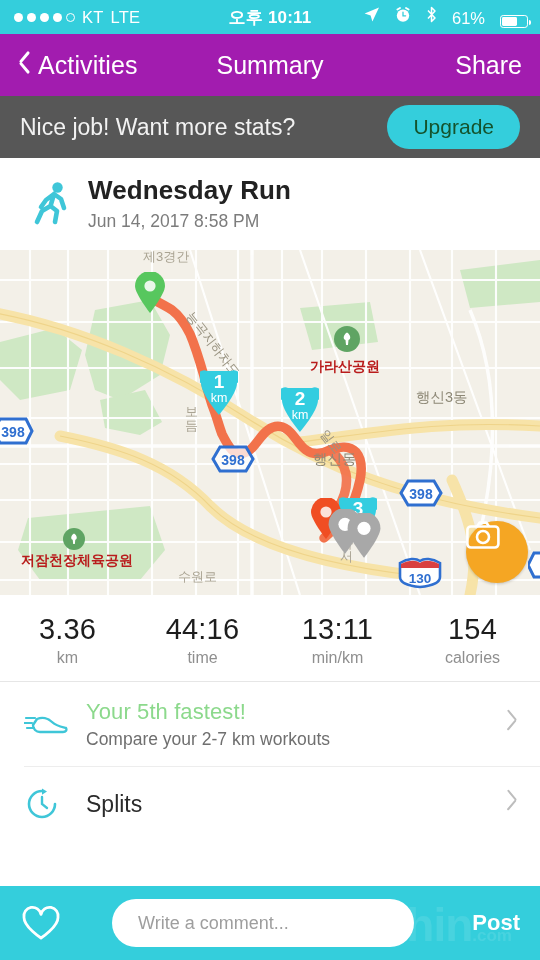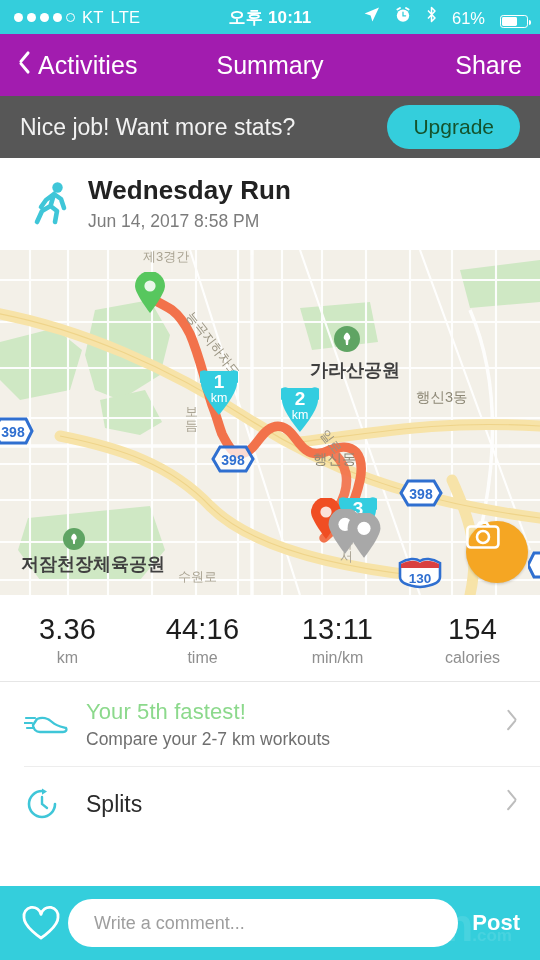--- a/index.html
+++ b/index.html
@@ -79,21 +79,21 @@
   .act-title { font-size:26px; color:#222; font-weight:600; letter-spacing:.1px; line-height:1.15; }
   .act-date  { font-size:17.5px; color:#7c7c7c; margin-top:5px; font-weight:400; }
 
   
   .map { position:relative; width:540px; height:345px; background:#F2EFE7; overflow:hidden; }
   .map svg { position:absolute; inset:0; }
   .map-lbl {
     position:absolute; font-size:13px; color:#8a8577; white-space:nowrap;
     font-family:"Liberation Sans", sans-serif;
   }
-  .map-lbl.park { color:#404040; font-weight:600; font-size:18px; }
+  .map-lbl.park { color:#b91c1c; font-weight:600; font-size:14px; }
   .map-lbl.dong { color:#8d8876; font-size:14.5px; }
   .km-pin {
     position:absolute; width:38px; height:48px; display:flex;
     flex-direction:column; align-items:center; justify-content:flex-start;
     color:#fff; padding-top:4px; line-height:1;
   }
   .km-pin .n { font-size:19px; font-weight:600; }
   .km-pin .u { font-size:12.5px; font-weight:500; margin-top:1px; }
   .fab {
     position:absolute; right:12px; bottom:12px; width:62px; height:62px;
@@ -124,21 +124,21 @@
     content:""; position:absolute; right:2px; width:13px; height:2.4px;
     background:#bdbdbd; border-radius:2px;
   }
   .chev-r::before { top:6px;  transform:rotate(50deg);  transform-origin:right center; }
   .chev-r::after  { top:6px;  transform:rotate(-50deg); transform-origin:right center; }
   .row-div { height:1px; background:#ededed; margin-left:24px; }
 
   
   .cbar {
     position:absolute; left:0; bottom:0; width:540px; height:74px;
-    background:#34CEDC; display:flex; align-items:center; padding:0 14px;
+    background:#34CEDC; display:flex; align-items:center; padding:0 14px;gap:44px;
   }
   .heart { width:54px; flex:0 0 54px; display:flex; align-items:center; justify-content:center; cursor:pointer; }
   .cinput {
     flex:1; height:48px; background:#fff; border-radius:24px; border:none;
     padding:0 26px; font-size:18px; color:#333; outline:none;
     font-family:"Liberation Sans", sans-serif;
   }
   .cinput::placeholder { color:#9e9e9e; font-size:18px; }
   .post { margin-left:14px; margin-right:6px; color:#fff; font-size:22px; font-weight:600; cursor:pointer; }
   .watermark {

